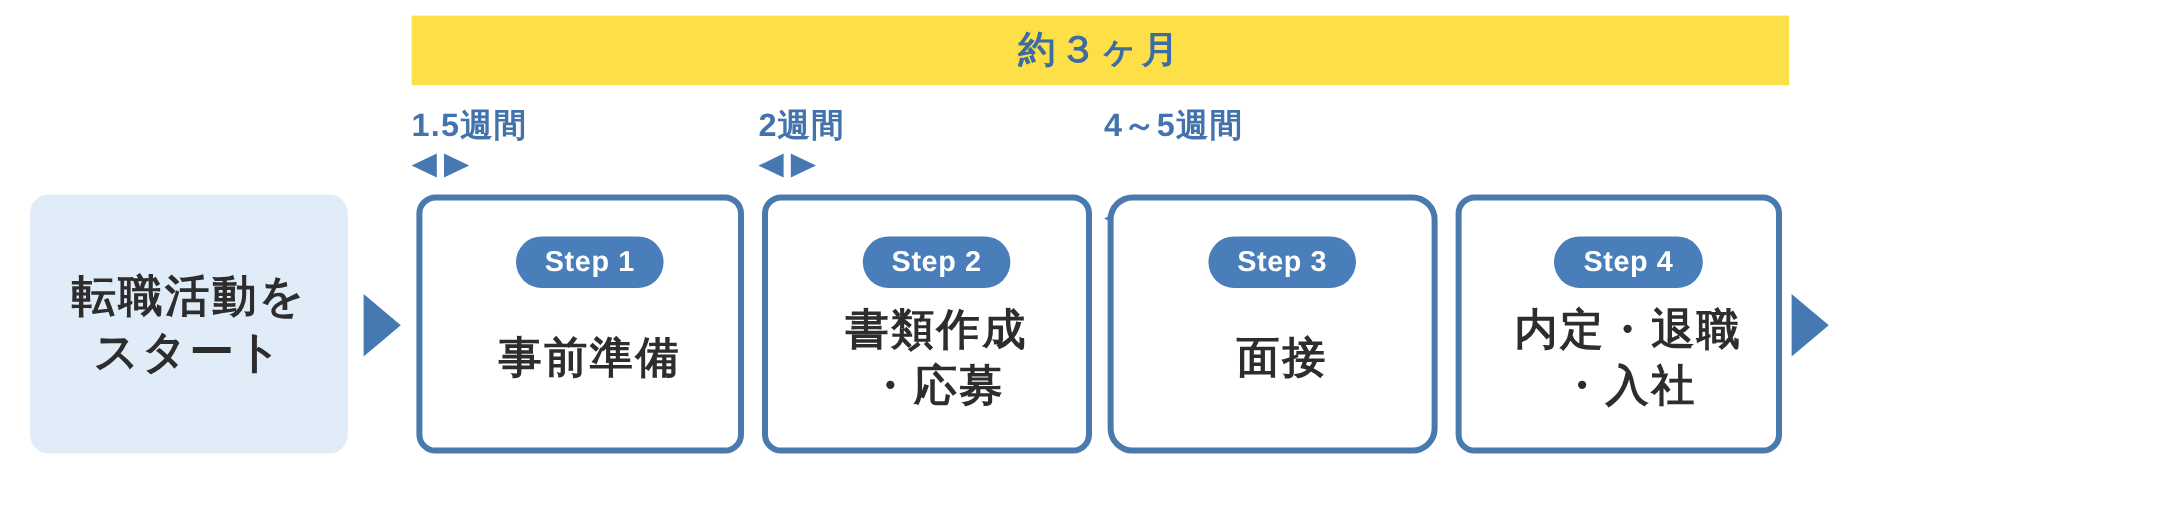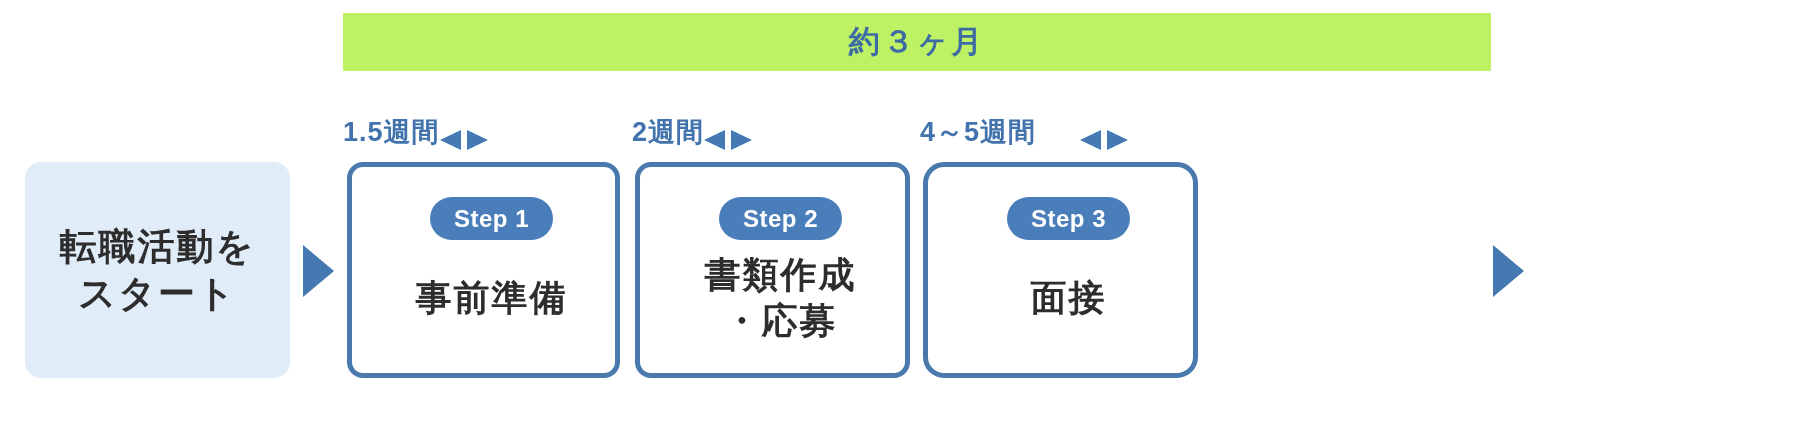--- a/index.html
+++ b/index.html
@@ -14,37 +14,38 @@
     height: 428px;
     background: #ffffff;
     overflow: hidden;
   }
 
   
   .banner {
     position: absolute;
     left: 343px; top: 13px;
     width: 1148px; height: 58px;
-    background: #bef264;
+    background: #fde047;
     display: flex;
     align-items: center;
     justify-content: center;
     font-size: 31px;
     font-weight: bold;
     color: #3D6CA5;
     letter-spacing: 3px;
   }
 
   
   .duration {
     position: absolute;
     top: 86px;
     height: 64px;
     display: flex;
-    align-items: flex-end;
+    flex-direction: column;
+    align-items: flex-start;
   }
   .duration .dlabel {
     height: 36px;
     display: flex;
     align-items: center;
     justify-content: center;
     font-size: 27px;
     font-weight: bold;
     color: #4273AC;
     letter-spacing: 1px;
@@ -213,17 +214,24 @@
   </div>
 
   <div class="step-box" style="left:923px;width:275px;border-radius:21px;">
     <div class="badge">Step 3</div>
     <div class="step-text">
       <div>面接</div>
       <div></div>
     </div>
   </div>
 
+  <div class="step-box" style="left:1213px;width:272px;">
+    <div class="badge">Step 4</div>
+    <div class="step-text">
+      <div>内定・退職</div>
+      <div>・入社</div>
+    </div>
+  </div>
 
   <div class="flow-arrow" style="left:1493px;"></div>
 
 
 </div>
 
 </body></html>

